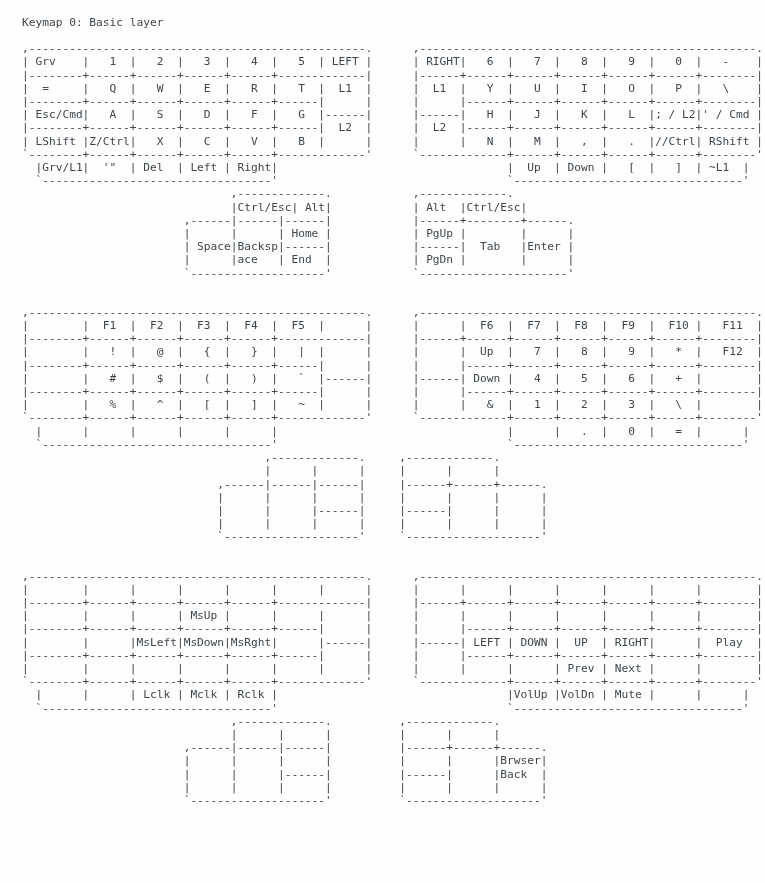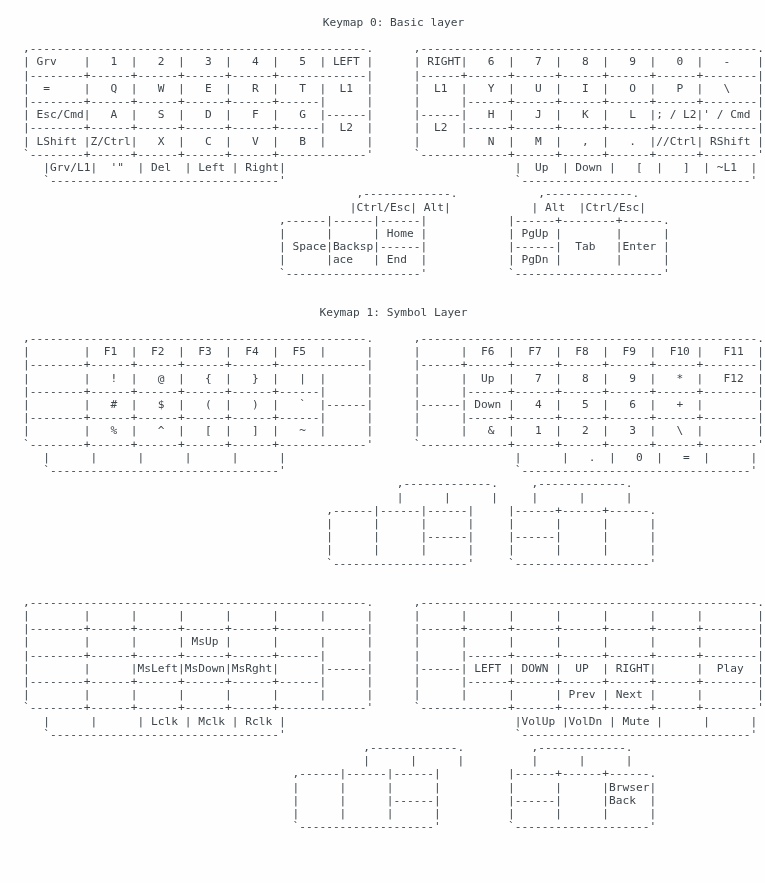--- a/index.html
+++ b/index.html
@@ -12,21 +12,20 @@
     width: 765px;
     height: 883px;
     overflow: hidden;
     padding: 16px 0 0 22px;
     background: #fefefe;
     font-family: "DejaVu Sans Mono", "Liberation Mono", monospace;
     color: #3e464c;
   }
   .keymap-section {
     margin: 0 0 26px 0;
-    text-align: center;
   }
   .keymap-title {
     font-size: 11.2px;
     line-height: 13.2px;
     white-space: pre;
     font-weight: normal;
   }
   pre.keymap-art {
     margin: 13px 0 0 0;
     padding: 0;
@@ -57,21 +56,20 @@
                                ,-------------.            ,-------------.
                                |Ctrl/Esc| Alt|            | Alt  |Ctrl/Esc|
                         ,------|------|------|            |------+--------+------.
                         |      |      | Home |            | PgUp |        |      |
                         | Space|Backsp|------|            |------|  Tab   |Enter |
                         |      |ace   | End  |            | PgDn |        |      |
                         `--------------------'            `----------------------'</pre>
   </div>
 
   <div class="keymap-section">
-    <div class="keymap-title">Keymap 1: Symbol Layer</div>
     <pre class="keymap-art">,--------------------------------------------------.      ,--------------------------------------------------.
 |        |  F1  |  F2  |  F3  |  F4  |  F5  |      |      |      |  F6  |  F7  |  F8  |  F9  |  F10 |   F11  |
 |--------+------+------+------+------+-------------|      |------+------+------+------+------+------+--------|
 |        |   !  |   @  |   {  |   }  |   |  |      |      |      |  Up  |   7  |   8  |   9  |   *  |   F12  |
 |--------+------+------+------+------+------|      |      |      |------+------+------+------+------+--------|
 |        |   #  |   $  |   (  |   )  |   `  |------|      |------| Down |   4  |   5  |   6  |   +  |        |
 |--------+------+------+------+------+------|      |      |      |------+------+------+------+------+--------|
 |        |   %  |   ^  |   [  |   ]  |   ~  |      |      |      |   &amp;  |   1  |   2  |   3  |   \  |        |
 `--------+------+------+------+------+-------------'      `-------------+------+------+------+------+--------'
   |      |      |      |      |      |                                  |      |   .  |   0  |   =  |      |

